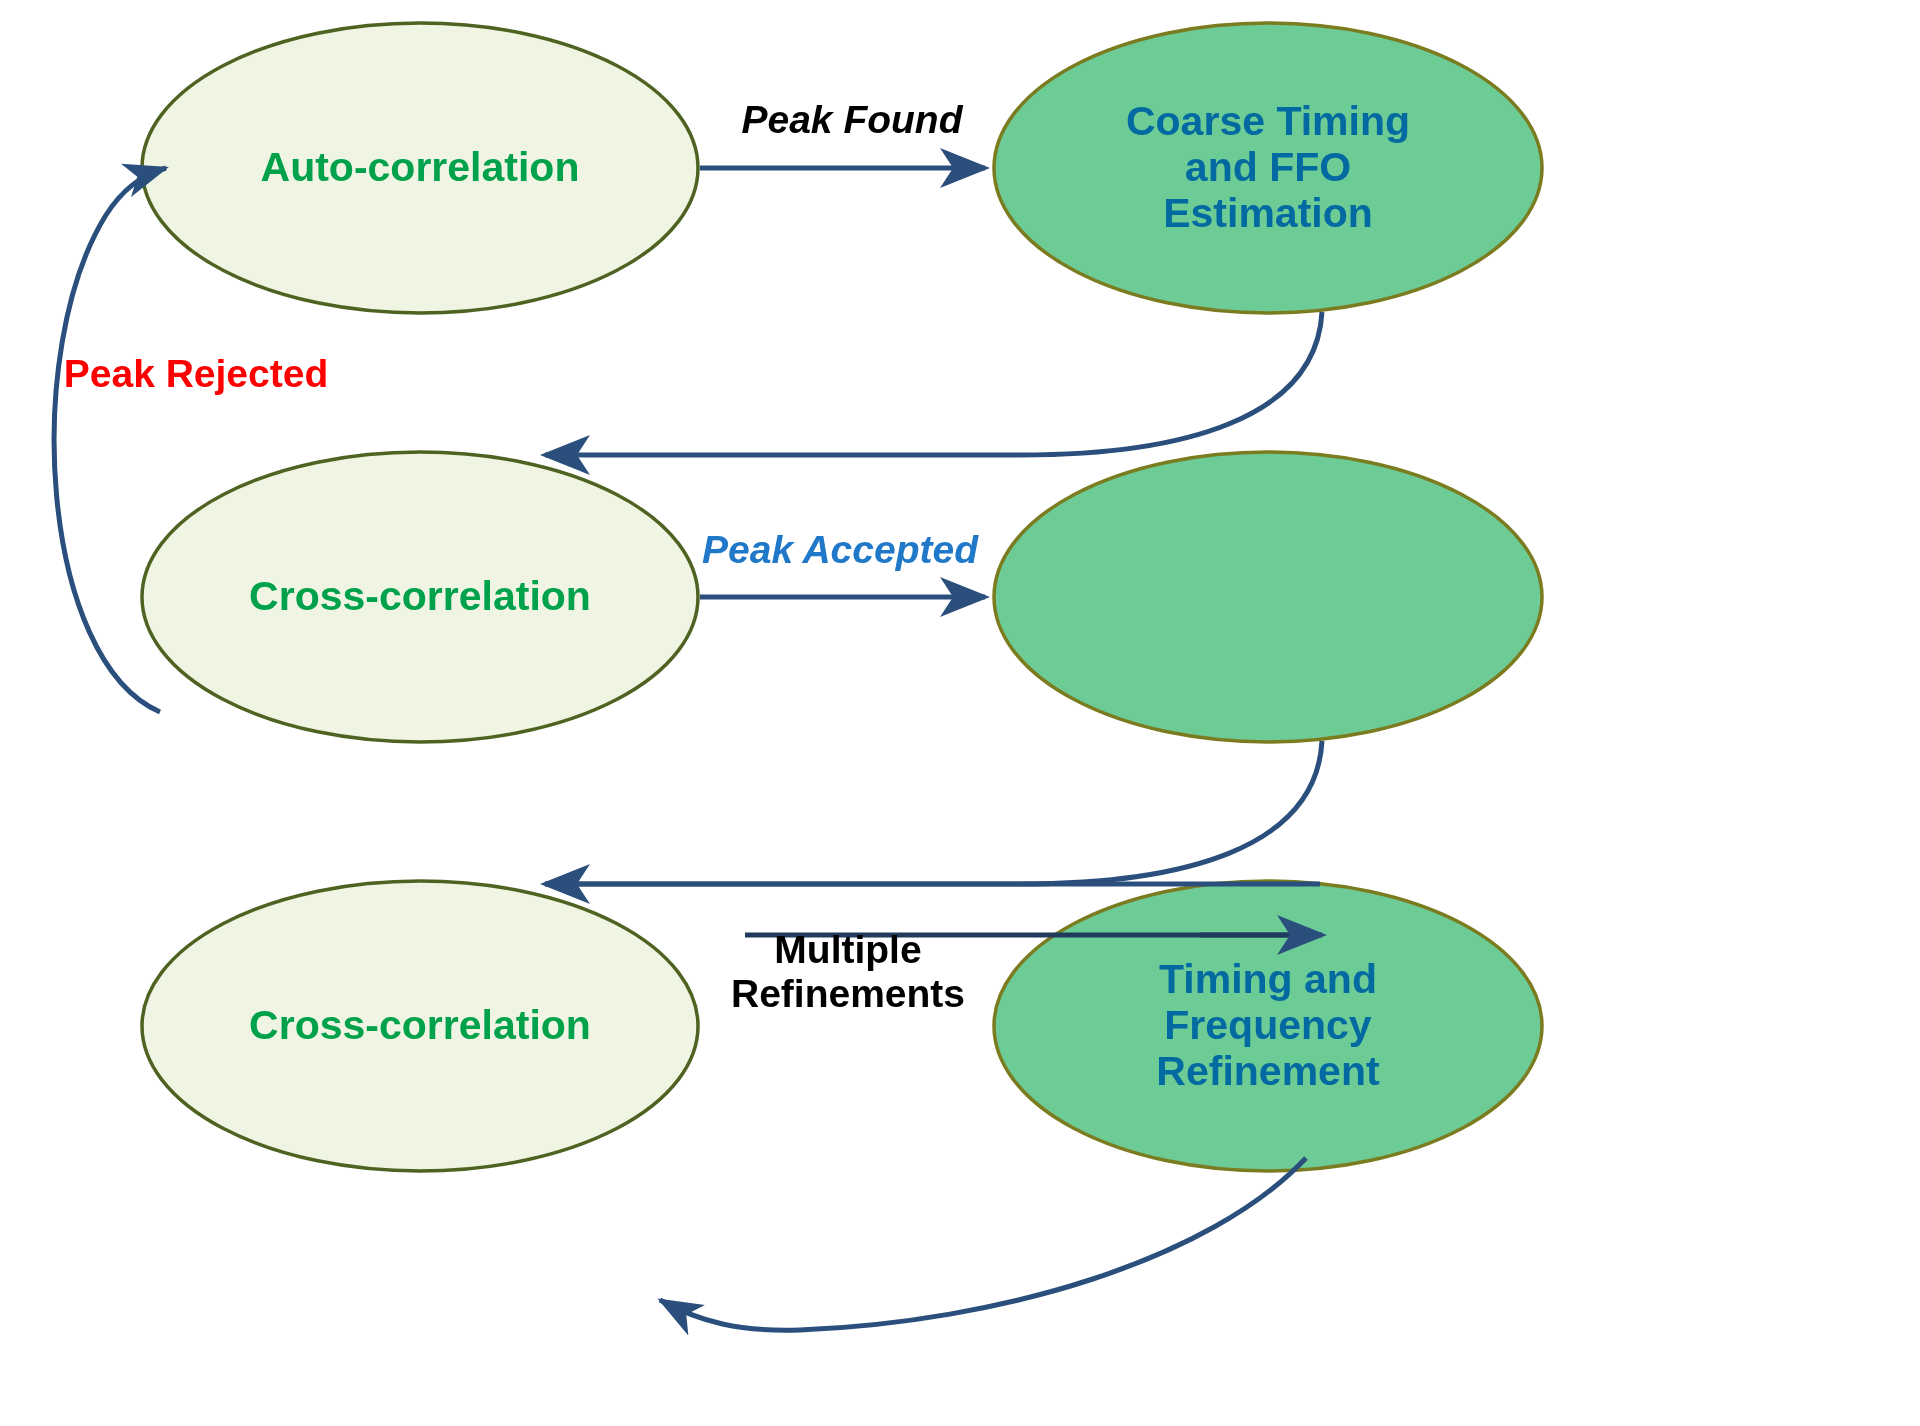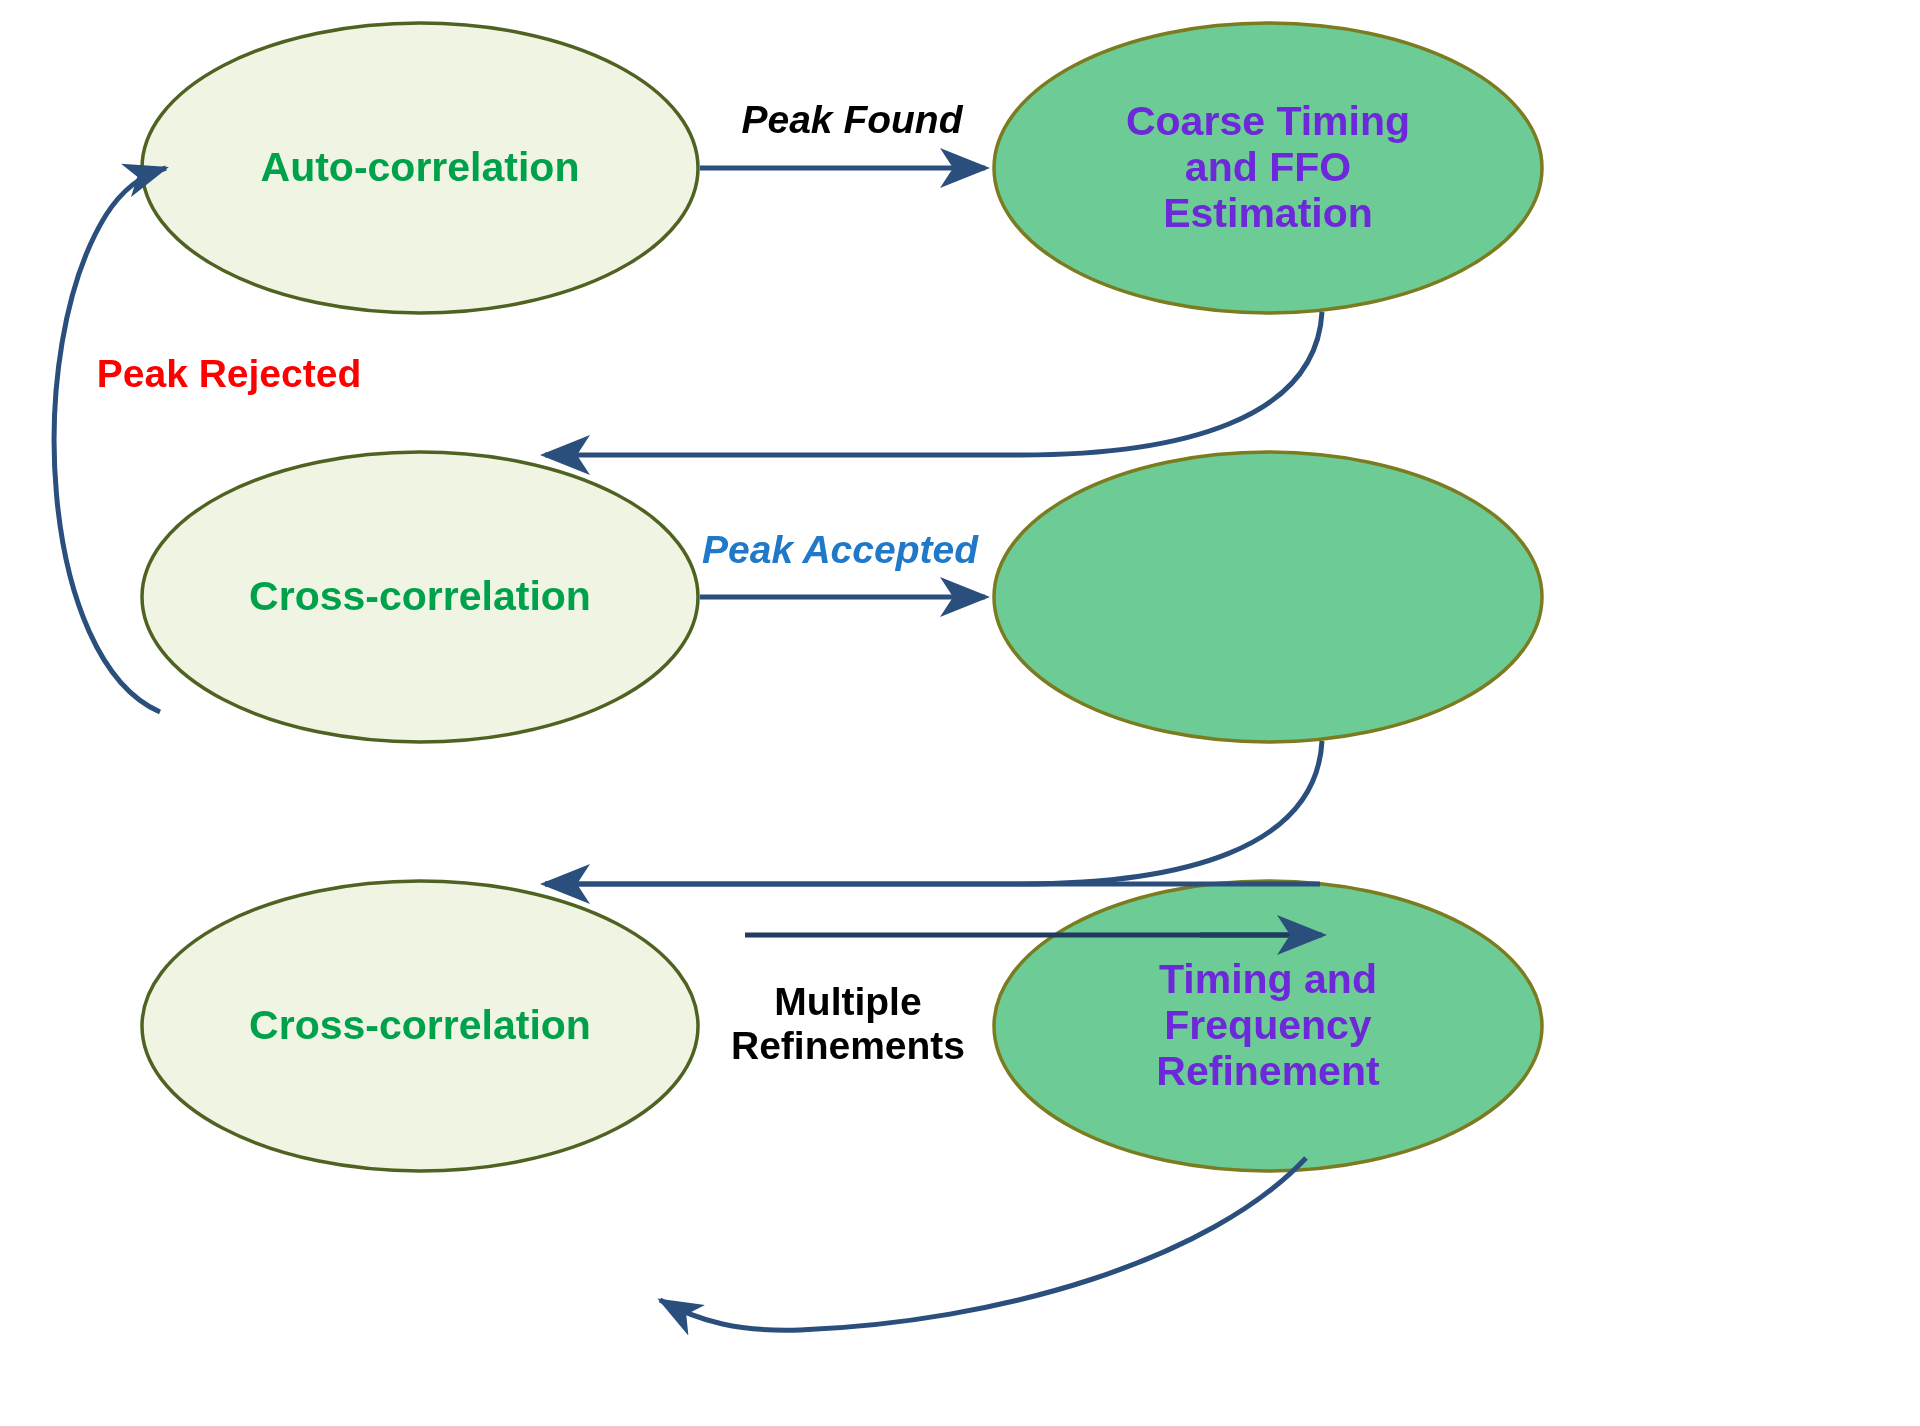--- a/index.html
+++ b/index.html
@@ -36,21 +36,21 @@
     font-weight: bold;
     line-height: 1.12;
     pointer-events: none;
     white-space: pre-line;
   }
   .node-light .node-label {
     color: #00A14B;
     font-size: 41px;
   }
   .node-dark .node-label {
-    color: #6d28d9;
+    color: #0369a1;
     font-size: 41px;
   }
   .node {
     position: absolute;
   }
   
   .edge-label {
     position: absolute;
     font-weight: bold;
     font-size: 39px;
@@ -125,20 +125,20 @@
   </div>
 
   <div class="node node-dark" style="left:994px; top:881px; width:548px; height:290px;">
     <div class="node-label" style="width:548px; height:290px;">Timing and
 Frequency
 Refinement</div>
   </div>
 
   <div class="edge-label" style="left:722px; top:98px; width:260px; color:#000000;font-style:italic;">Peak Found</div>
 
-  <div class="edge-label" style="left:79px; top:352px; width:300px; color:#FF0000;">Peak Rejected</div>
+  <div class="edge-label" style="left:46px; top:352px; width:300px; color:#FF0000;">Peak Rejected</div>
 
   <div class="edge-label" style="left:690px; top:528px; width:300px; color:#1F78C8;font-style:italic;">Peak Accepted</div>
 
-  <div class="edge-label" style="left:712px; top:980px; width:272px; color:#000000;">Multiple
+  <div class="edge-label" style="left:712px; top:928px; width:272px; color:#000000;">Multiple
 Refinements</div>
 
 </div>
 
 </body></html>

